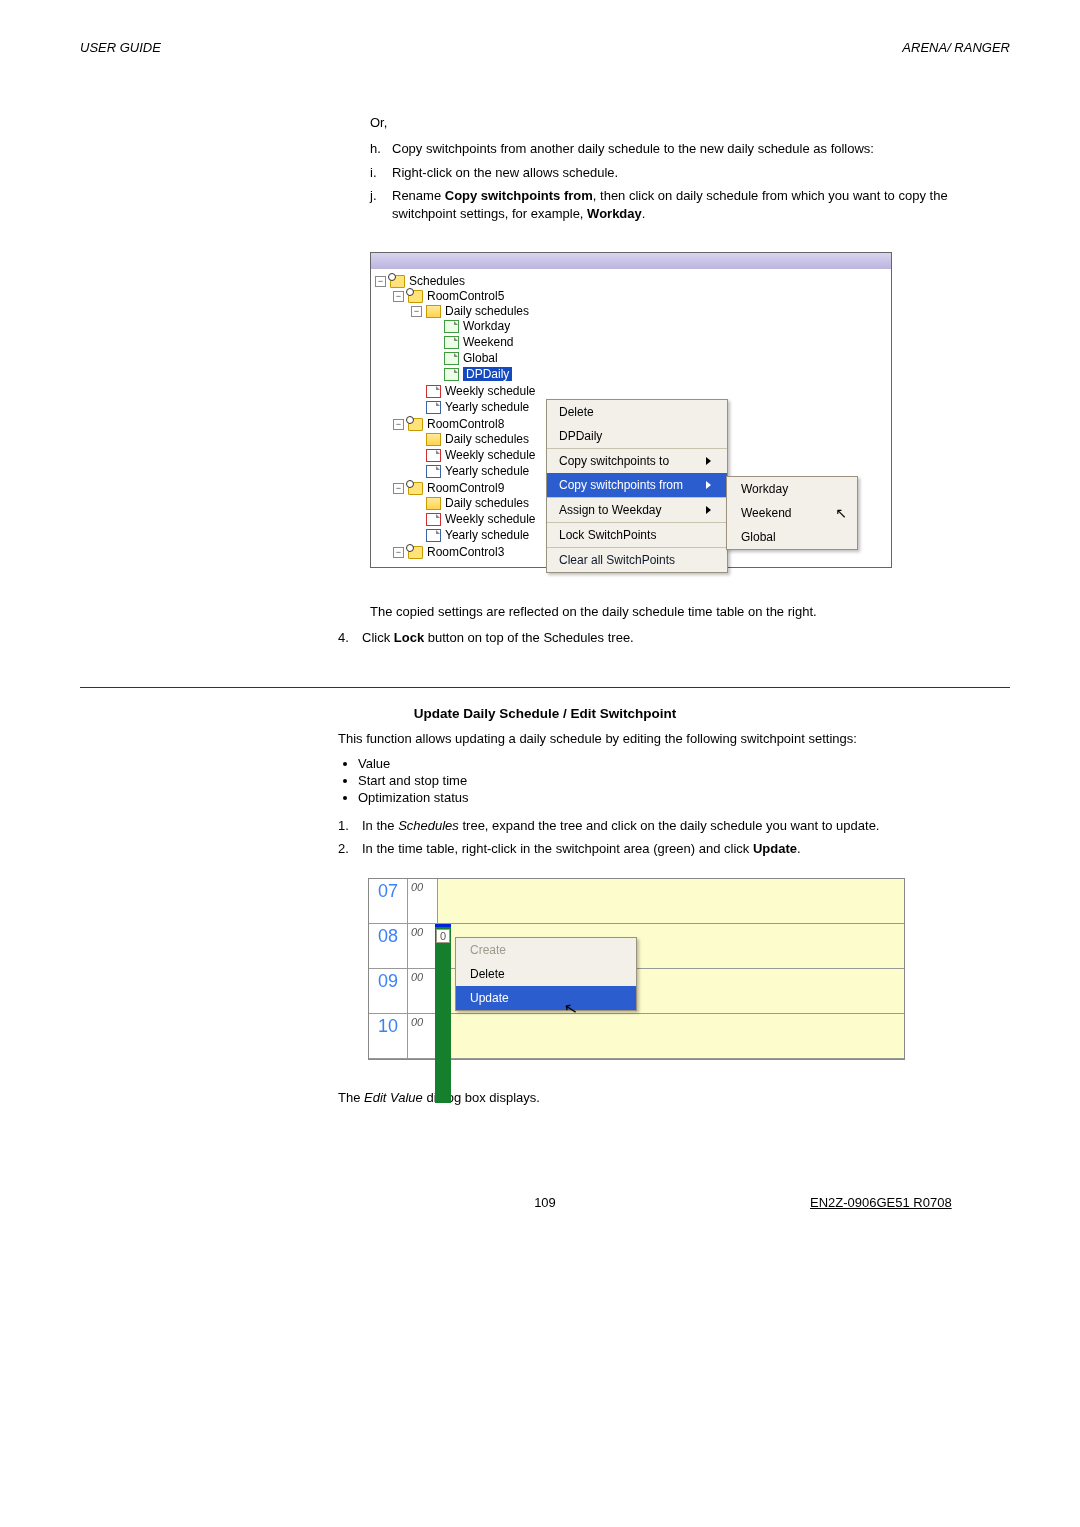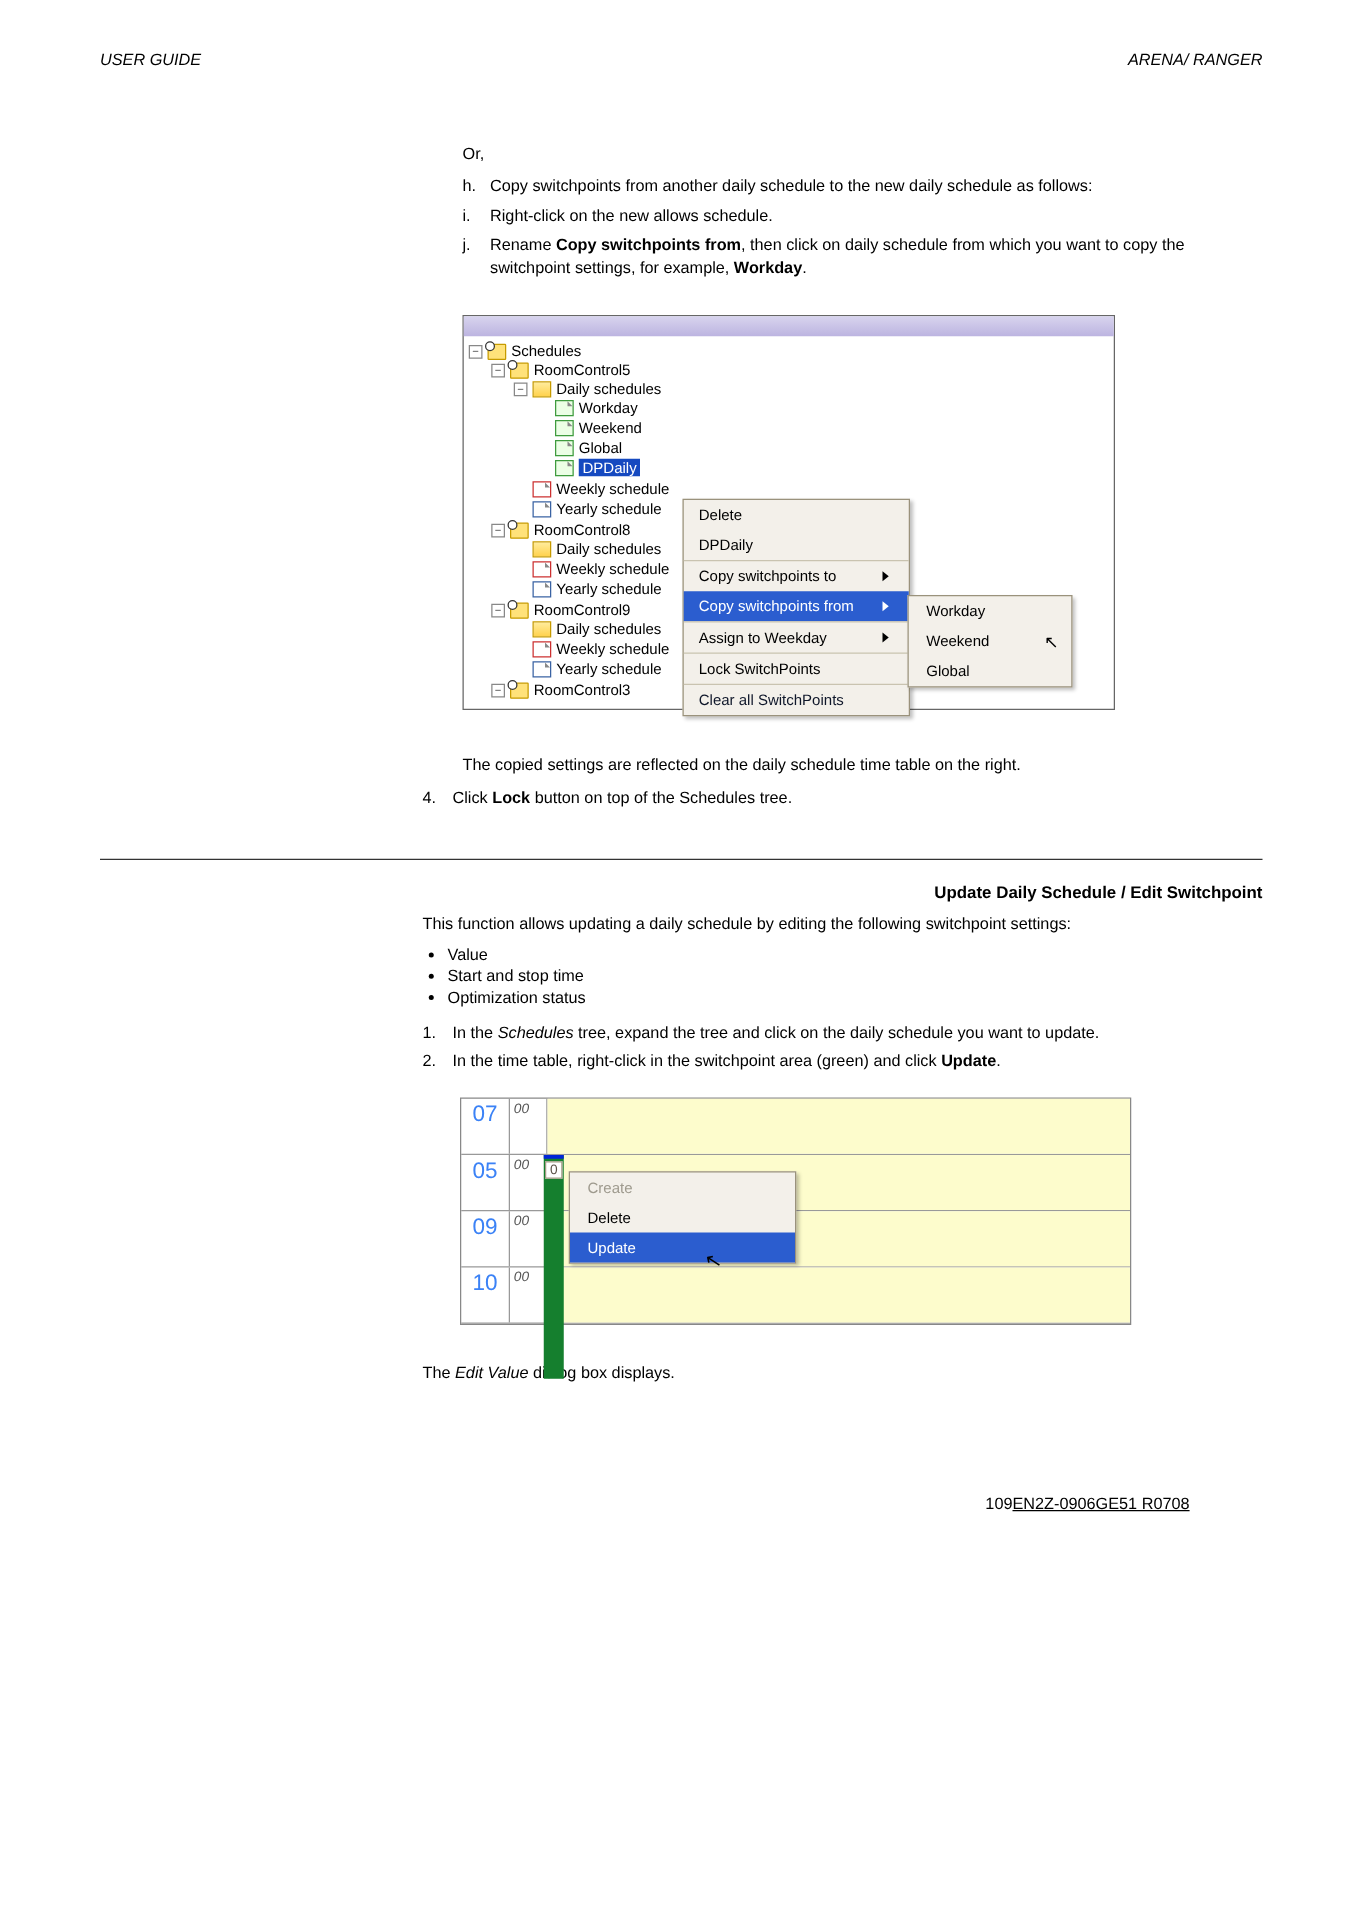--- a/index.html
+++ b/index.html
@@ -196,21 +196,21 @@
     line-height:1.35;
   }
   .num-list .marker { width: 24px; flex-shrink:0; }
 
   .section-divider {
     border-top: 1px solid #333;
     margin-top: 40px;
     padding-top: 18px;
   }
   .section-title {
-    text-align: right;
+    text-align: center;
     font-weight: bold;
     font-size: 13.5px;
     margin-bottom: 10px;
   }
   .bullet-list {
     margin: 8px 0 12px 0;
     padding-left: 20px;
   }
   .bullet-list li { margin-bottom: 2px; }
 
@@ -287,21 +287,21 @@
     color:#000;
     transform: rotate(-12deg);
   }
 
   .footer {
     display:flex;
     justify-content: space-between;
     margin-top: 90px;
     font-size:13px;
   }
-  .footer .page-num { flex:1; text-align:right; }
+  .footer .page-num { flex:1; text-align:center; }
   .footer .doc-code { text-align:left;text-decoration:underline; }
 </style>
 </head>
 <body>
 
 <div class="page">
   <div class="header">
     <span>USER GUIDE</span>
     <span>ARENA/ RANGER</span>
   </div>
@@ -558,21 +558,21 @@
       <div style="height:14px"></div>
 
       <div class="content-col" style="margin-left:30px;">
         <div class="timetable" style="position:relative;">
           <div class="tt-row">
             <div class="tt-hour">07</div>
             <div class="tt-min">00</div>
             <div class="tt-body"></div>
           </div>
           <div class="tt-row">
-            <div class="tt-hour">05</div>
+            <div class="tt-hour">08</div>
             <div class="tt-min">00</div>
             <div class="tt-body"></div>
           </div>
           <div class="tt-row">
             <div class="tt-hour">09</div>
             <div class="tt-min">00</div>
             <div class="tt-body"></div>
           </div>
           <div class="tt-row">
             <div class="tt-hour">10</div>

